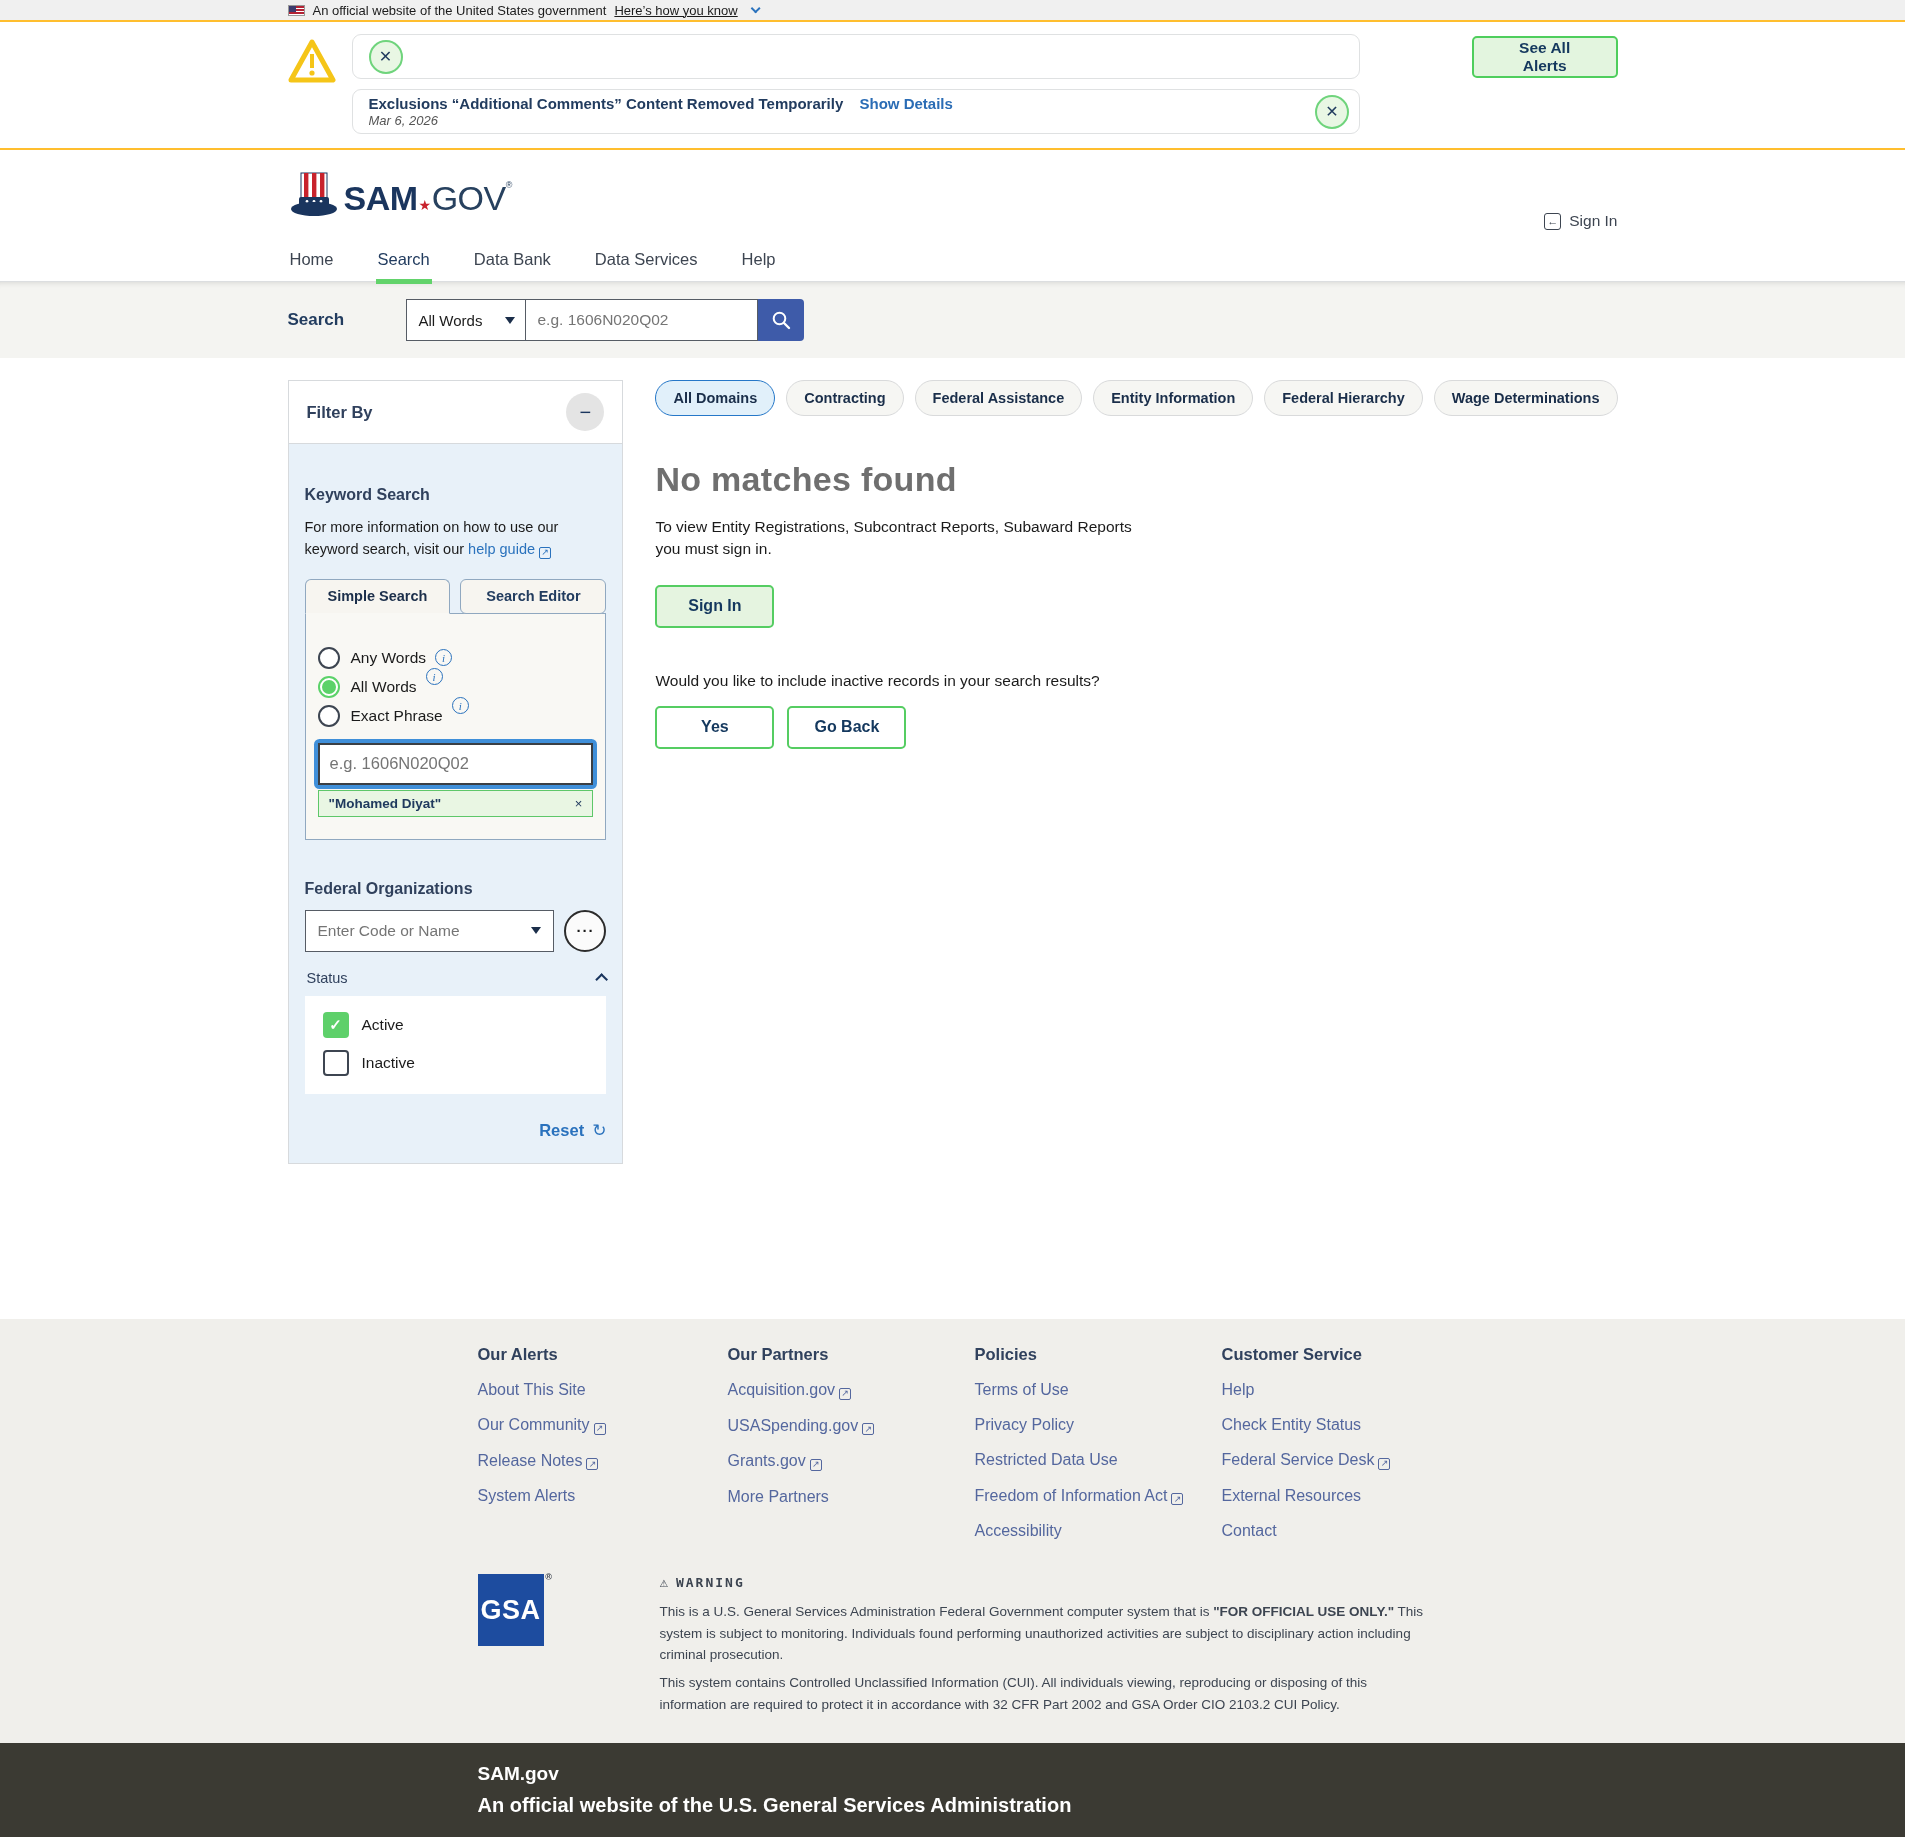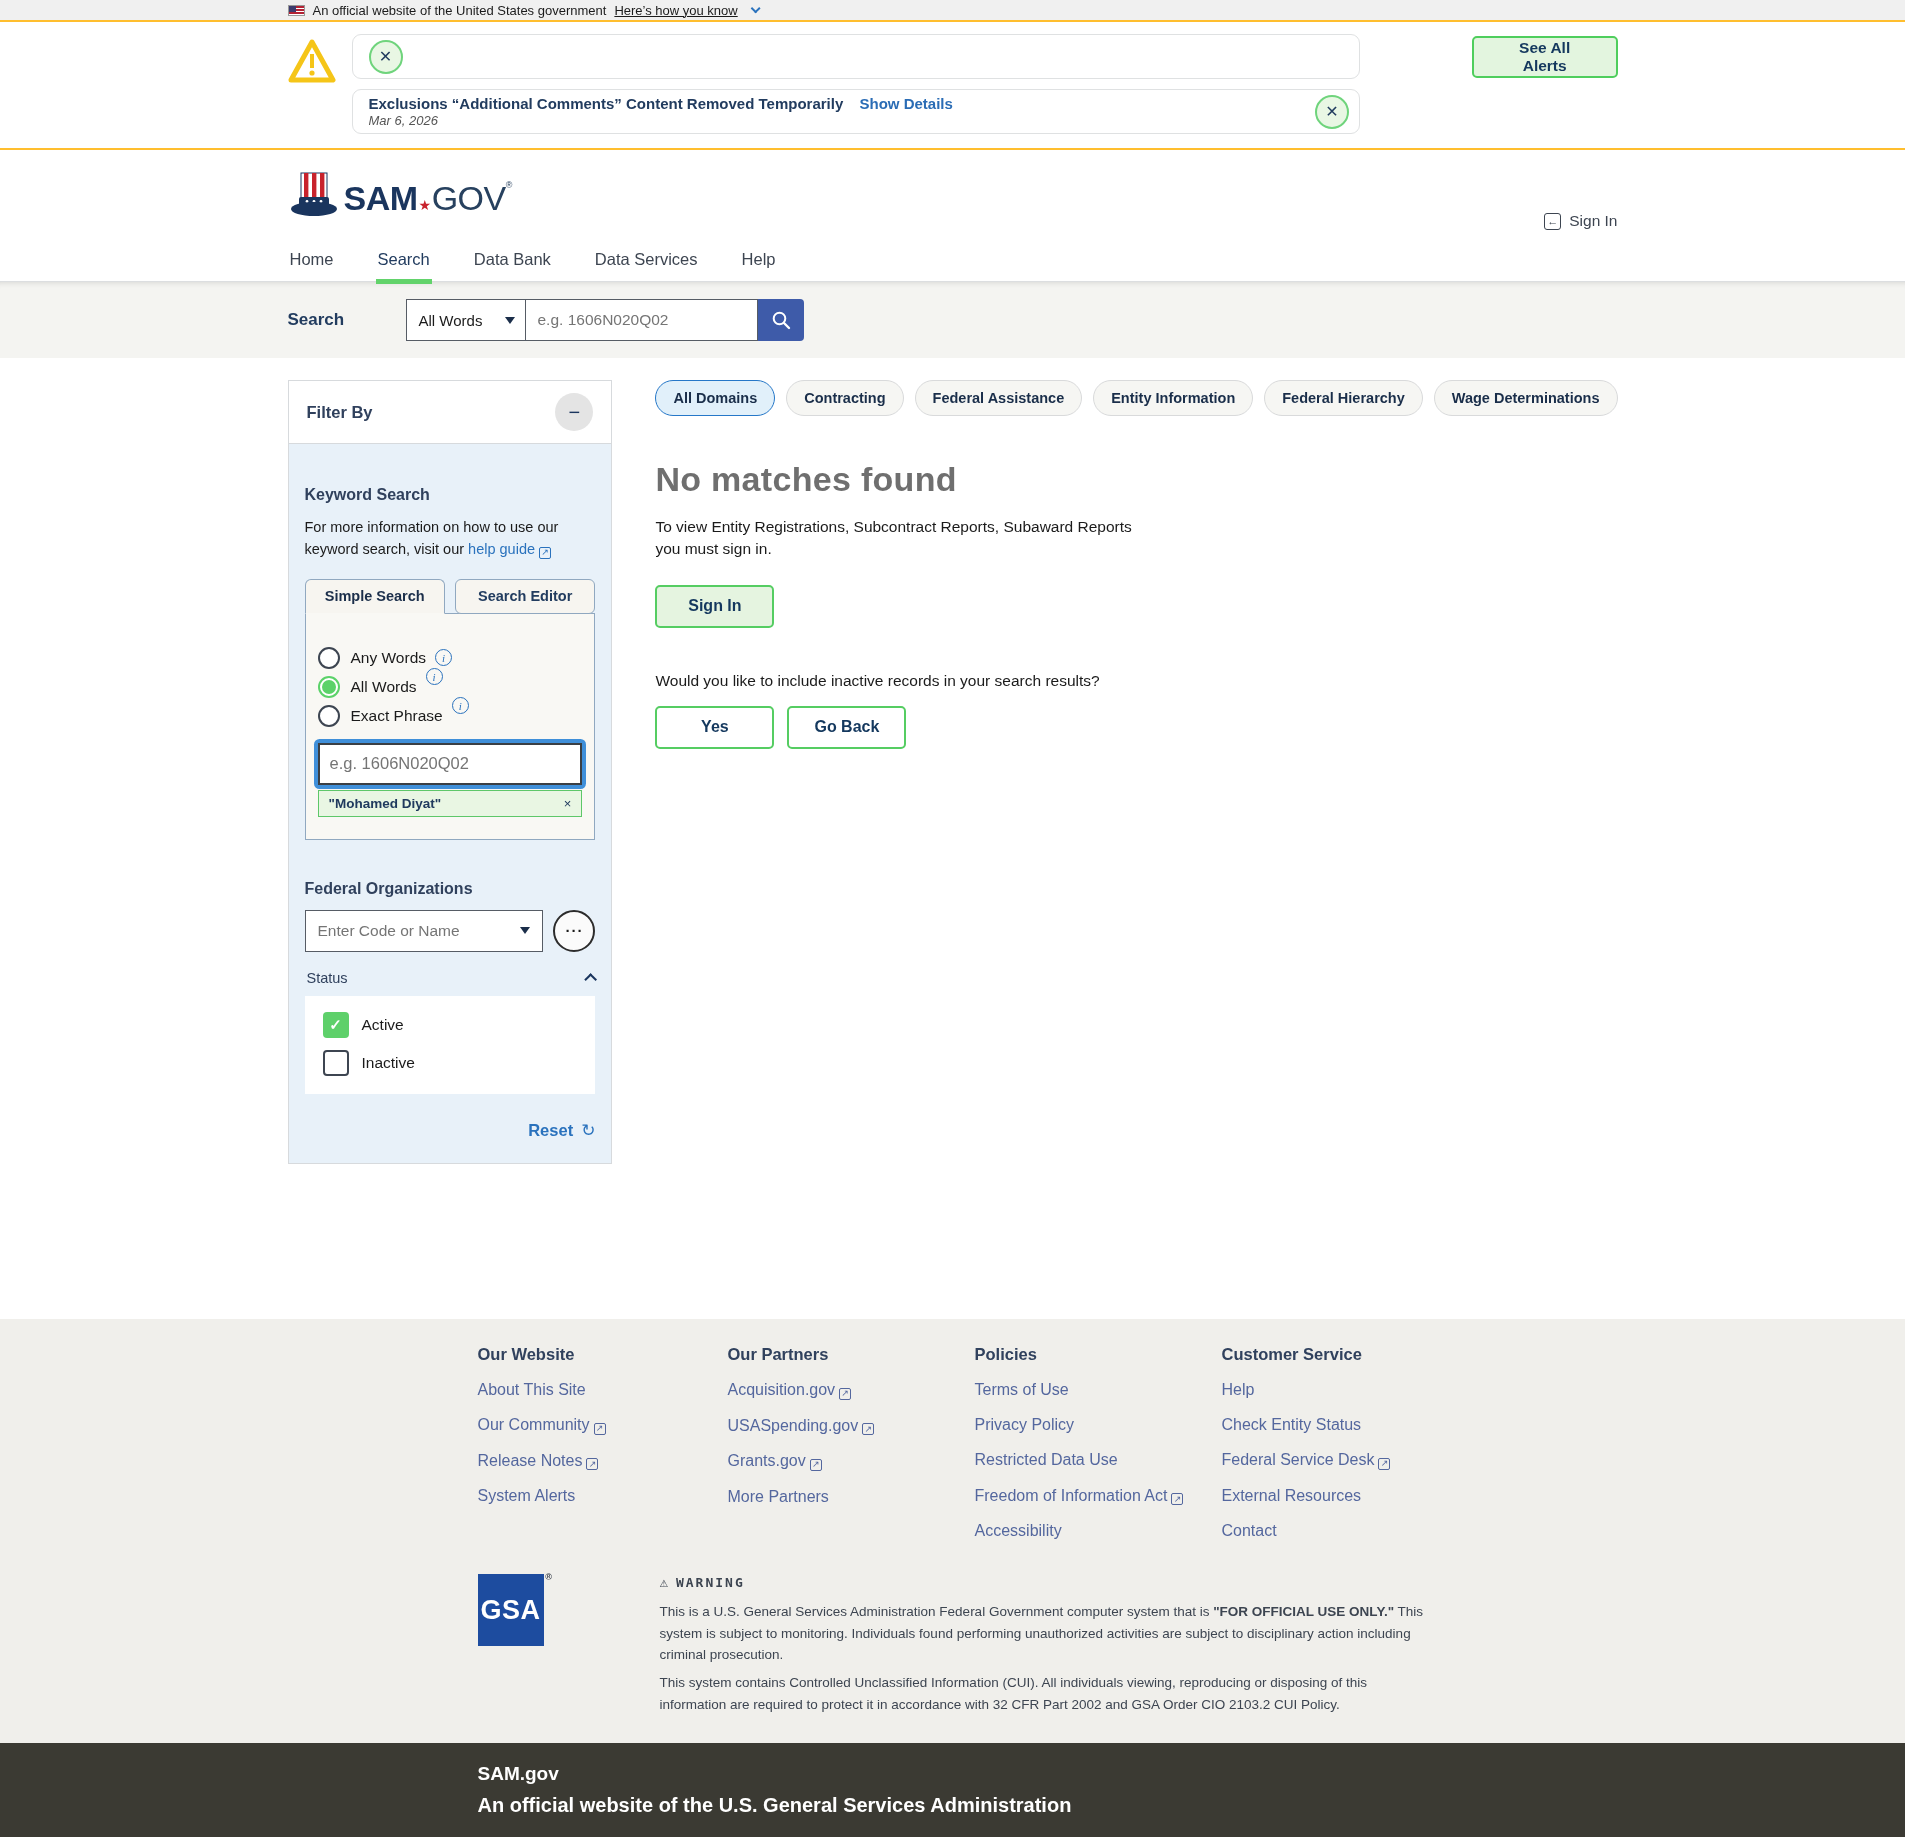--- a/index.html
+++ b/index.html
@@ -51,21 +51,21 @@
   .search-row { background:#f4f4f1; height:76px; box-shadow:inset 0 6px 6px -6px rgba(0,0,0,0.15); display:flex; align-items:center; }
   .search-row .container { display:flex; align-items:center; }
   .search-label { font-size:17px; font-weight:bold; color:#223c5f; width:118px; }
   .mode-select { width:120px; height:42px; background:#fff; border:1px solid #565c65; display:flex; align-items:center; justify-content:space-between; padding:0 10px 0 12px; font-size:15px; color:#1b1b1b; cursor:pointer; }
   .tri-down { width:0; height:0; border-left:5px solid transparent; border-right:5px solid transparent; border-top:7px solid #1b2e4a; }
   .search-input { width:232px; height:42px; border:1px solid #565c65; border-left:none; padding:0 12px; font-size:15.5px; font-family:inherit; color:#1b1b1b; }
   .search-input::placeholder { color:#757575; }
   .search-btn { width:46px; height:42px; background:#3e5ba9; border:none; border-radius:0 4px 4px 0; display:flex; align-items:center; justify-content:center; cursor:pointer; }
 
   
-  .main-row { display:flex; align-items:flex-start; gap:43px; padding-top:22px; min-height:961px; }
+  .main-row { display:flex; align-items:flex-start; gap:32px; padding-top:22px; min-height:961px; }
 
   
   .filter-panel { width:413px; border:1px solid #d7dadd; background:#fff; }
   .fp-header { height:62px; display:flex; align-items:center; justify-content:space-between; padding:0 18px; }
   .fp-title { font-size:16.5px; font-weight:bold; color:#30415d; }
   .fp-collapse { width:38px; height:38px; border-radius:50%; background:#e4e4e4; border:none; color:#1a355e; font-size:20px; cursor:pointer; line-height:1; }
   .fp-body { background:#e8f1f9; border-top:1px solid #d7dadd; padding:16px 16px 22px 16px; }
   .kw-heading { font-size:16px; font-weight:bold; color:#30415d; margin-top:26px; }
   .kw-info { font-size:14.5px; margin-top:12px; line-height:1.55; color:#1b1b1b; }
   .link-blue { color:#2a72bd; cursor:pointer; }
@@ -328,21 +328,21 @@
       </div>
     </section>
 
   </div>
 </main>
 
 <footer class="page-footer">
   <div class="container">
     <div class="foot-cols">
       <div>
-        <div class="foot-h">Our Website</div>
+        <div class="foot-h">Our Alerts</div>
         <span class="foot-link"><span>About This Site</span></span>
         <span class="foot-link"><span>Our Community</span><span class="ext-icon">↗</span></span>
         <span class="foot-link"><span>Release Notes</span><span class="ext-icon">↗</span></span>
         <span class="foot-link"><span>System Alerts</span></span>
       </div>
       <div>
         <div class="foot-h">Our Partners</div>
         <span class="foot-link"><span>Acquisition.gov</span><span class="ext-icon">↗</span></span>
         <span class="foot-link"><span>USASpending.gov</span><span class="ext-icon">↗</span></span>
         <span class="foot-link"><span>Grants.gov</span><span class="ext-icon">↗</span></span>

